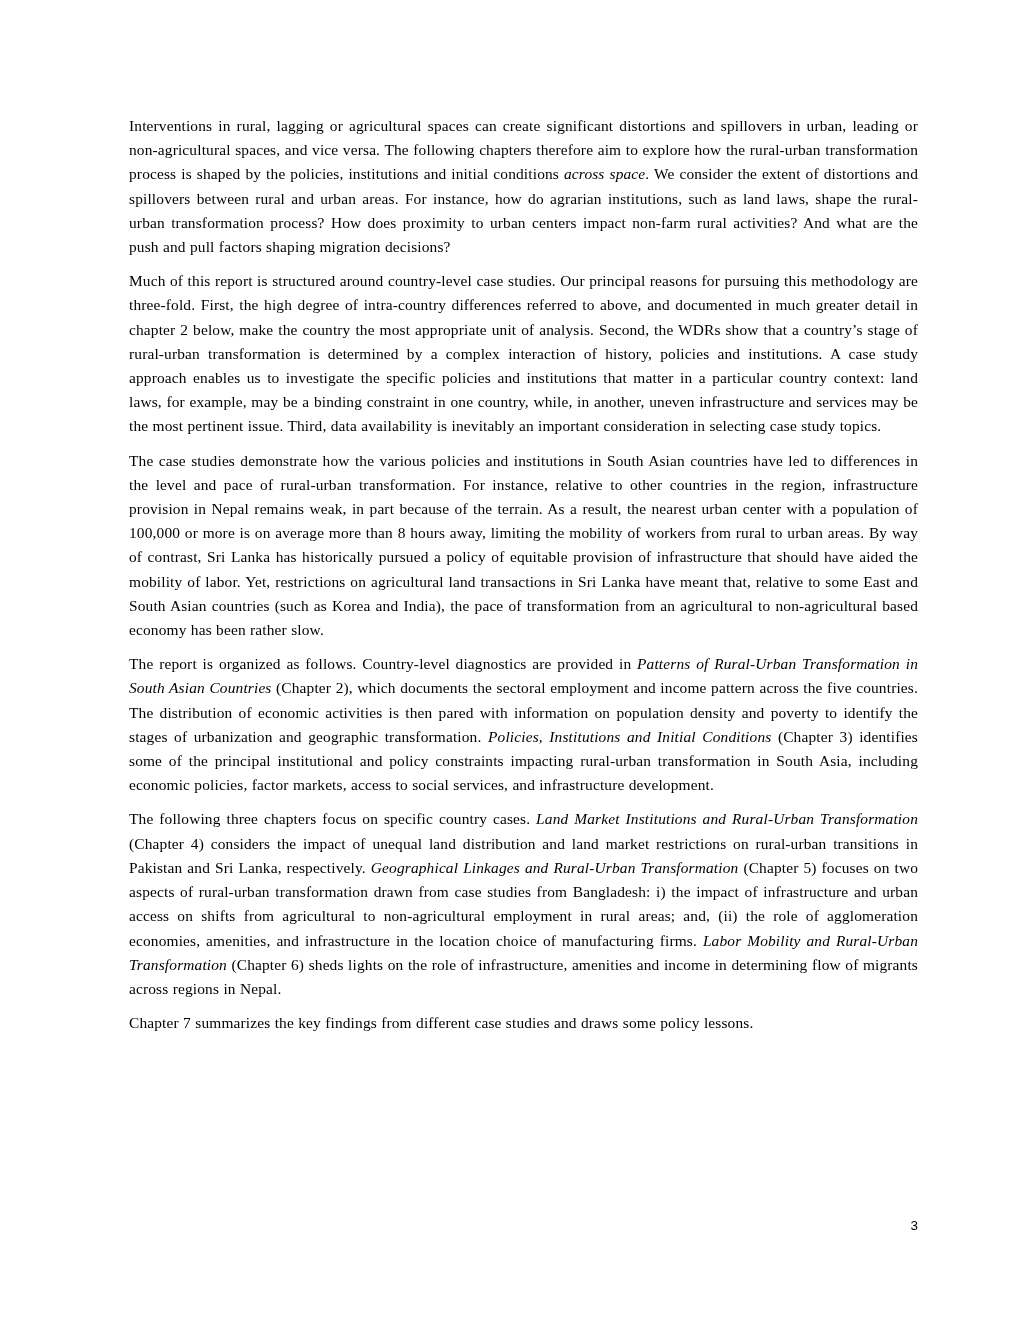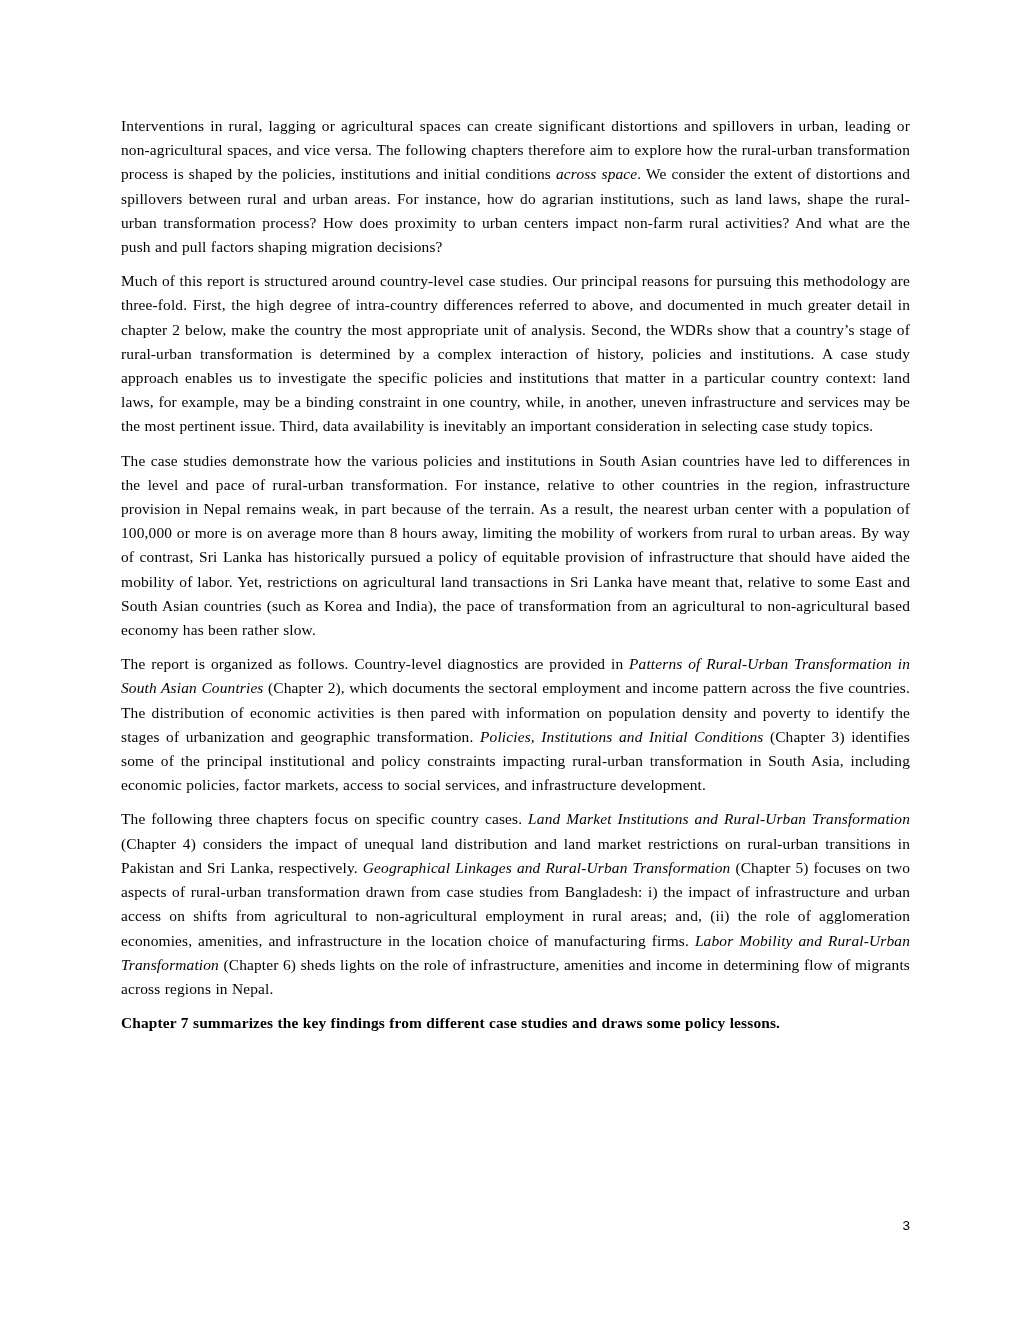--- a/index.html
+++ b/index.html
@@ -10,21 +10,21 @@
   body {
     width: 1020px;
     height: 1320px;
     font-family: "Liberation Serif", "DejaVu Serif", serif;
     color: #000000;
     position: relative;
     overflow: hidden;
   }
   .page {
     position: absolute;
-    left: 4px;
+    left: 12px;
     top: 0;
     width: 848px;
     height: 1320px;
     background: #ffffff;
   }
   .text-column {
     position: absolute;
     left: 117px;
     top: 114px;
     width: 789px;
@@ -34,21 +34,20 @@
     font-size: 15.4px;
     line-height: 24.2px;
     text-align: justify;
     text-justify: inter-word;
     letter-spacing: 0.01em;
     word-spacing: 0.02em;
     -webkit-font-smoothing: antialiased;
   }
   p.para:last-child {
     margin-bottom: 8px;
-    font-weight: bold;
   }
   em {
     font-style: italic;
   }
   .page-number {
     position: absolute;
     left: 0;
     top: 1218px;
     width: 906px;
     text-align: right;

